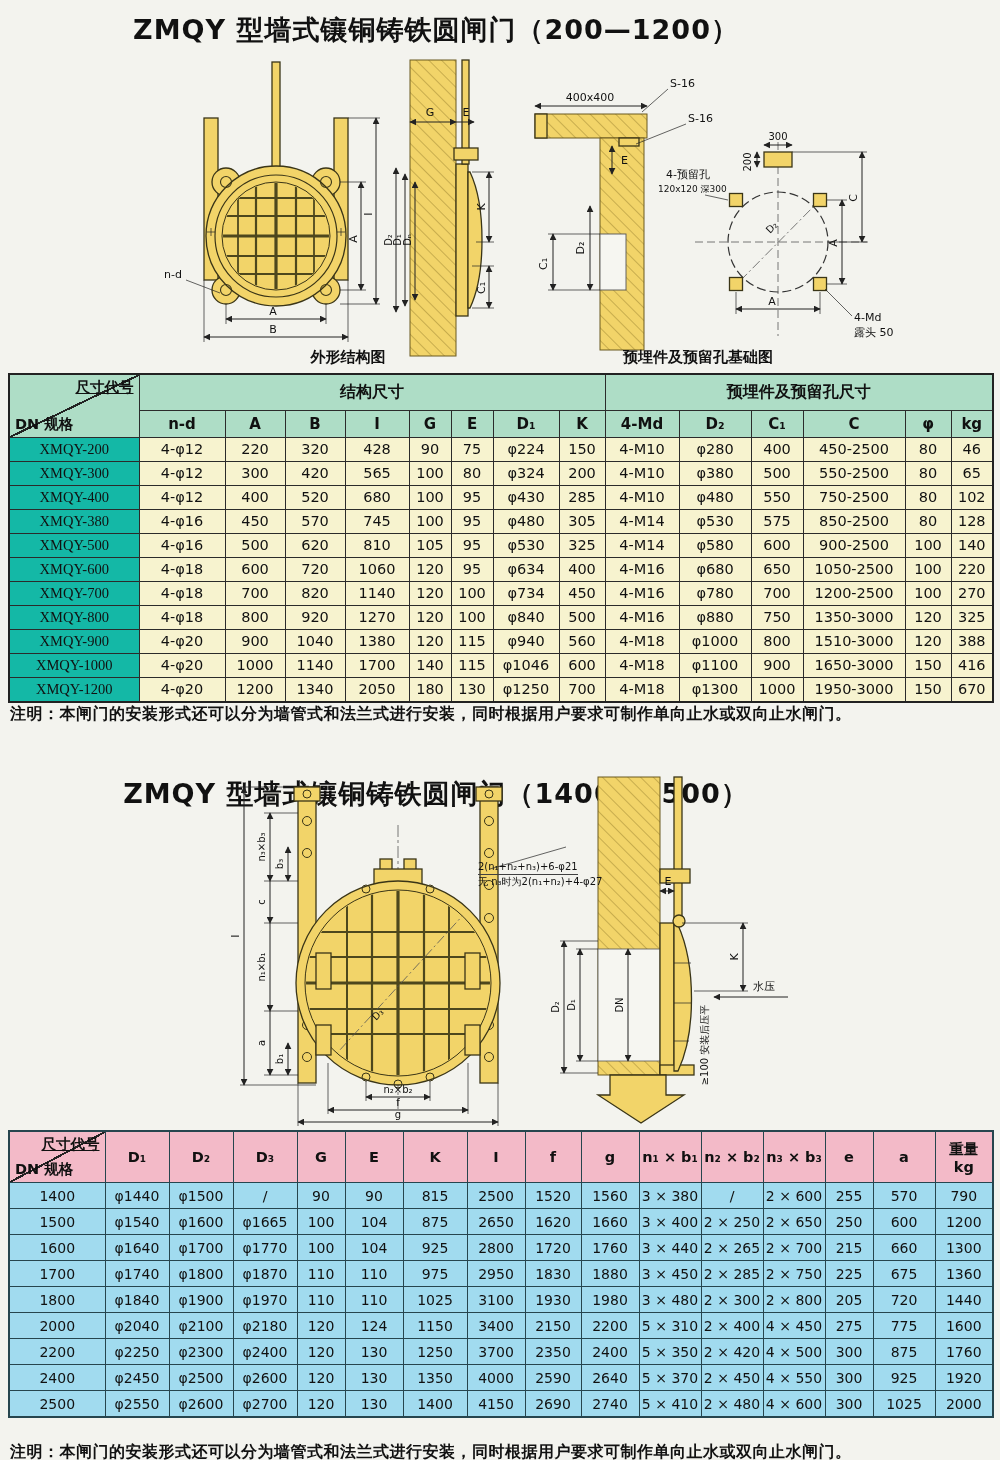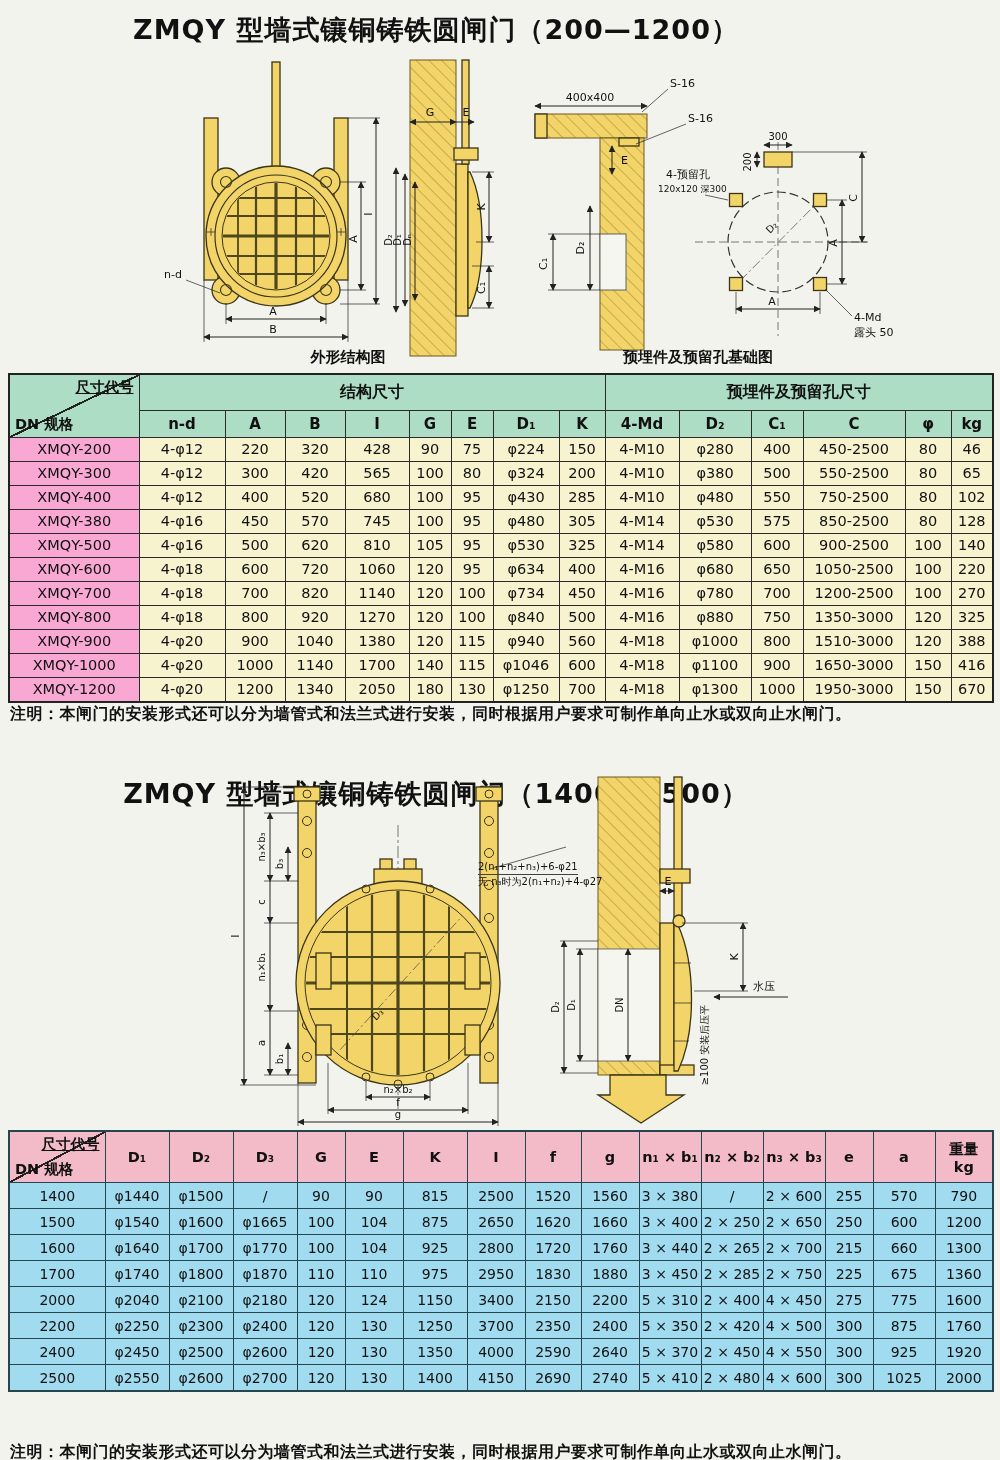--- a/index.html
+++ b/index.html
@@ -12,21 +12,21 @@
   .note{left:10px;width:980px;font-size:16px;font-weight:bold;letter-spacing:.5px;}
   .n1{top:704px;} .n2{top:1442px;}
   table{border-collapse:collapse;table-layout:fixed;position:absolute;left:8px;}
   .tbl1{top:373px;width:984px;border:2px solid #222;}
   .tbl2{top:1130px;width:984px;border:2px solid #26454e;}
   .tbl1 th,.tbl1 td{border:1px solid #2b2b2b;text-align:center;vertical-align:middle;padding:0;}
   .tbl2 th,.tbl2 td{border:1px solid #26454e;text-align:center;vertical-align:middle;padding:0;}
   .tbl1 th{background:#aeddc6;font-size:15px;font-weight:bold;}
   .tbl1 tr.grp1{height:36px;} .tbl1 tr.cols th{height:26px;}
   .tbl1 td{background:#f7f3cf;font-size:14.5px;height:23px;}
-  .tbl1 td.first{background:#f9a8d4;}
+  .tbl1 td.first{background:#14b8a6;font-family:Liberation Serif, serif;}
   .tbl2 th{background:#f3bac8;font-size:14.5px;font-weight:bold;white-space:pre-line;height:50px;}
   .tbl2 td{background:#a1dbef;font-size:14px;height:25px;}
   th.corner{position:relative;}
   th.corner::before{content:"";position:absolute;inset:0;
     background:linear-gradient(to bottom right,transparent calc(50% - 1px),#222 calc(50% - 1px),#222 calc(50% + 1px),transparent calc(50% + 1px));}
   th.corner .ctr{position:absolute;top:3px;right:5px;font-size:14.5px;text-decoration:underline;}
   th.corner .cbl{position:absolute;bottom:3px;left:5px;font-size:14.5px;}
   .ann{left:478px;top:860px;width:170px;font-size:10px;line-height:13px;z-index:5;color:#111;}
   .ann .l1{border-bottom:1px solid #404040;display:inline-block;padding-bottom:1px;}
   svg{position:absolute;overflow:visible;}
@@ -696,20 +696,38 @@
         <td>1830</td>
         <td>1880</td>
         <td>3 × 450</td>
         <td>2 × 285</td>
         <td>2 × 750</td>
         <td>225</td>
         <td>675</td>
         <td>1360</td>
       </tr>
       <tr>
+        <td class="first">1800</td>
+        <td>φ1840</td>
+        <td>φ1900</td>
+        <td>φ1970</td>
+        <td>110</td>
+        <td>110</td>
+        <td>1025</td>
+        <td>3100</td>
+        <td>1930</td>
+        <td>1980</td>
+        <td>3 × 480</td>
+        <td>2 × 300</td>
+        <td>2 × 800</td>
+        <td>205</td>
+        <td>720</td>
+        <td>1440</td>
+      </tr>
+      <tr>
         <td class="first">2000</td>
         <td>φ2040</td>
         <td>φ2100</td>
         <td>φ2180</td>
         <td>120</td>
         <td>124</td>
         <td>1150</td>
         <td>3400</td>
         <td>2150</td>
         <td>2200</td>

